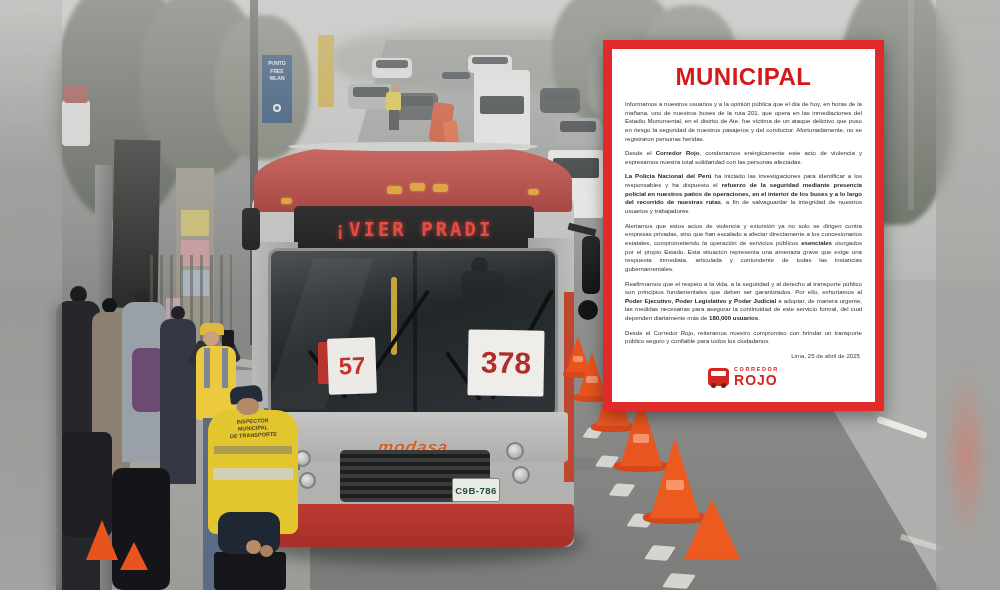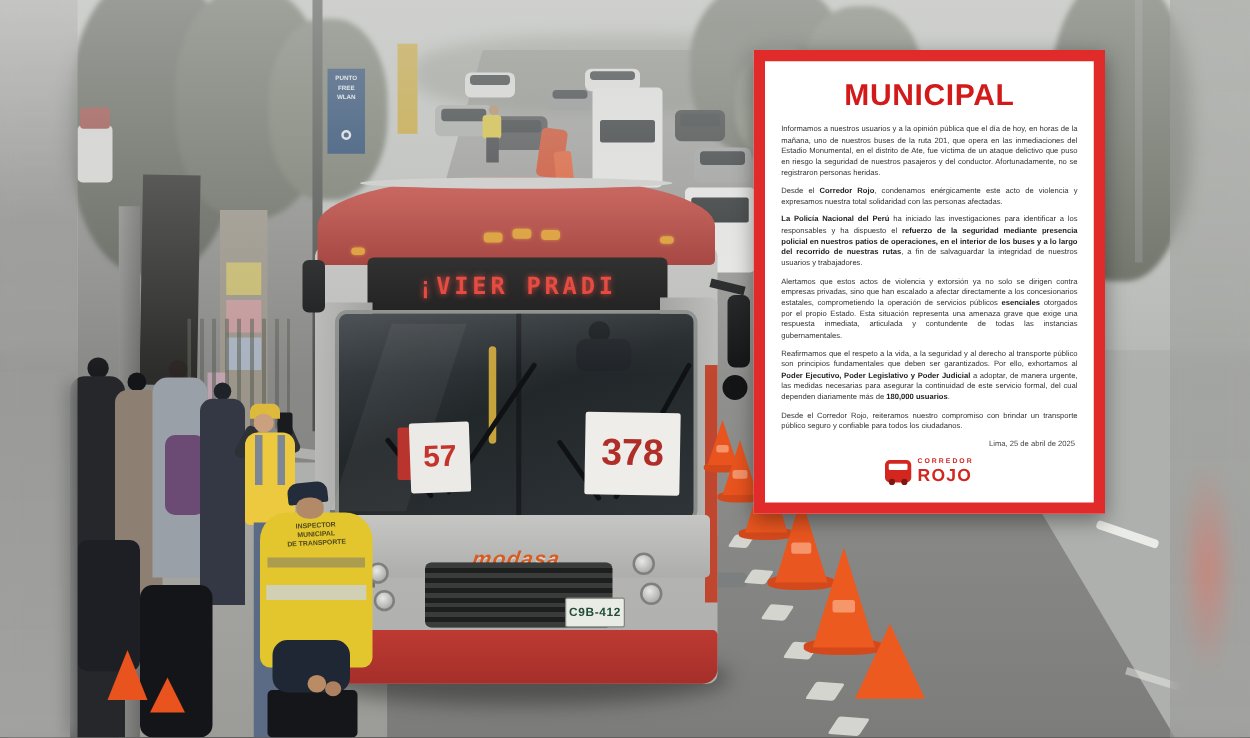--- a/index.html
+++ b/index.html
@@ -330,21 +330,21 @@
     <div class="front-band">
       <span class="brand">modasa</span>
     </div>
     <div class="grille"></div>
     <div class="hl hl1"></div>
     <div class="hl hl2"></div>
     <div class="hl hl3"></div>
     <div class="hl hl4"></div>
     <div class="bumper"></div>
     <div class="plate">
-      <span>C9B-412</span>
+      <span>C9B-786</span>
     </div>
     <div class="mirrorR-arm"></div>
     <div class="mirrorR"></div>
     <div class="mirrorR2"></div>
     <div class="mirrorL"></div>
   </div>
 
   <div class="abs head pa-h"></div>
   <div class="abs pa-b"></div>
   <div class="abs head pb-h"></div>

